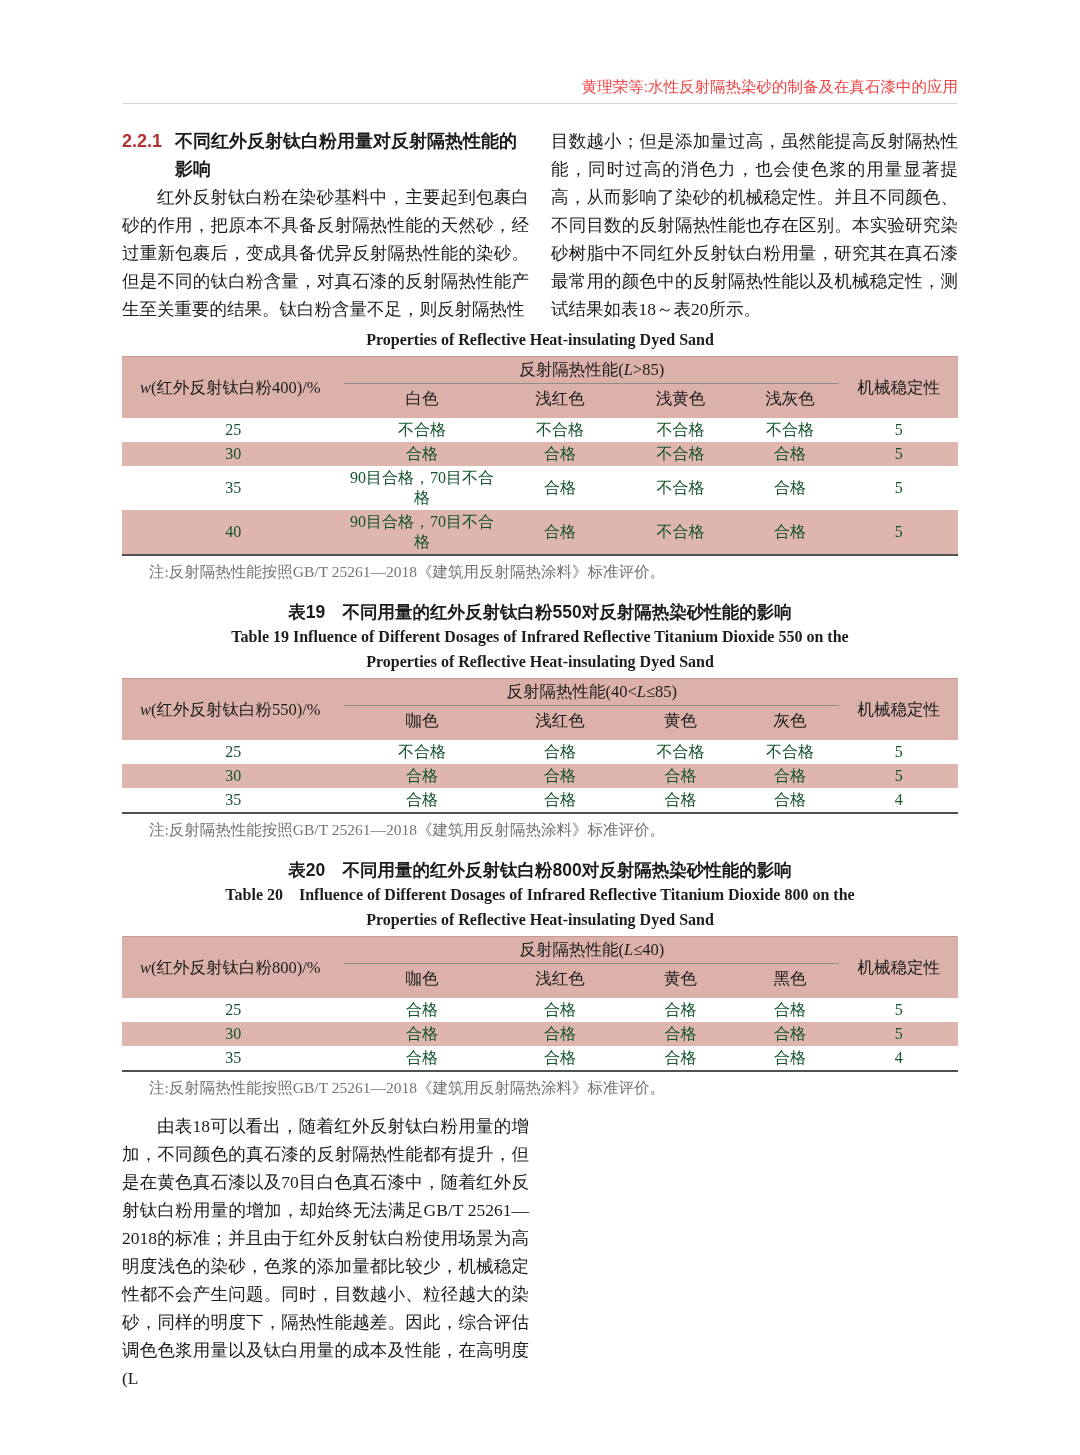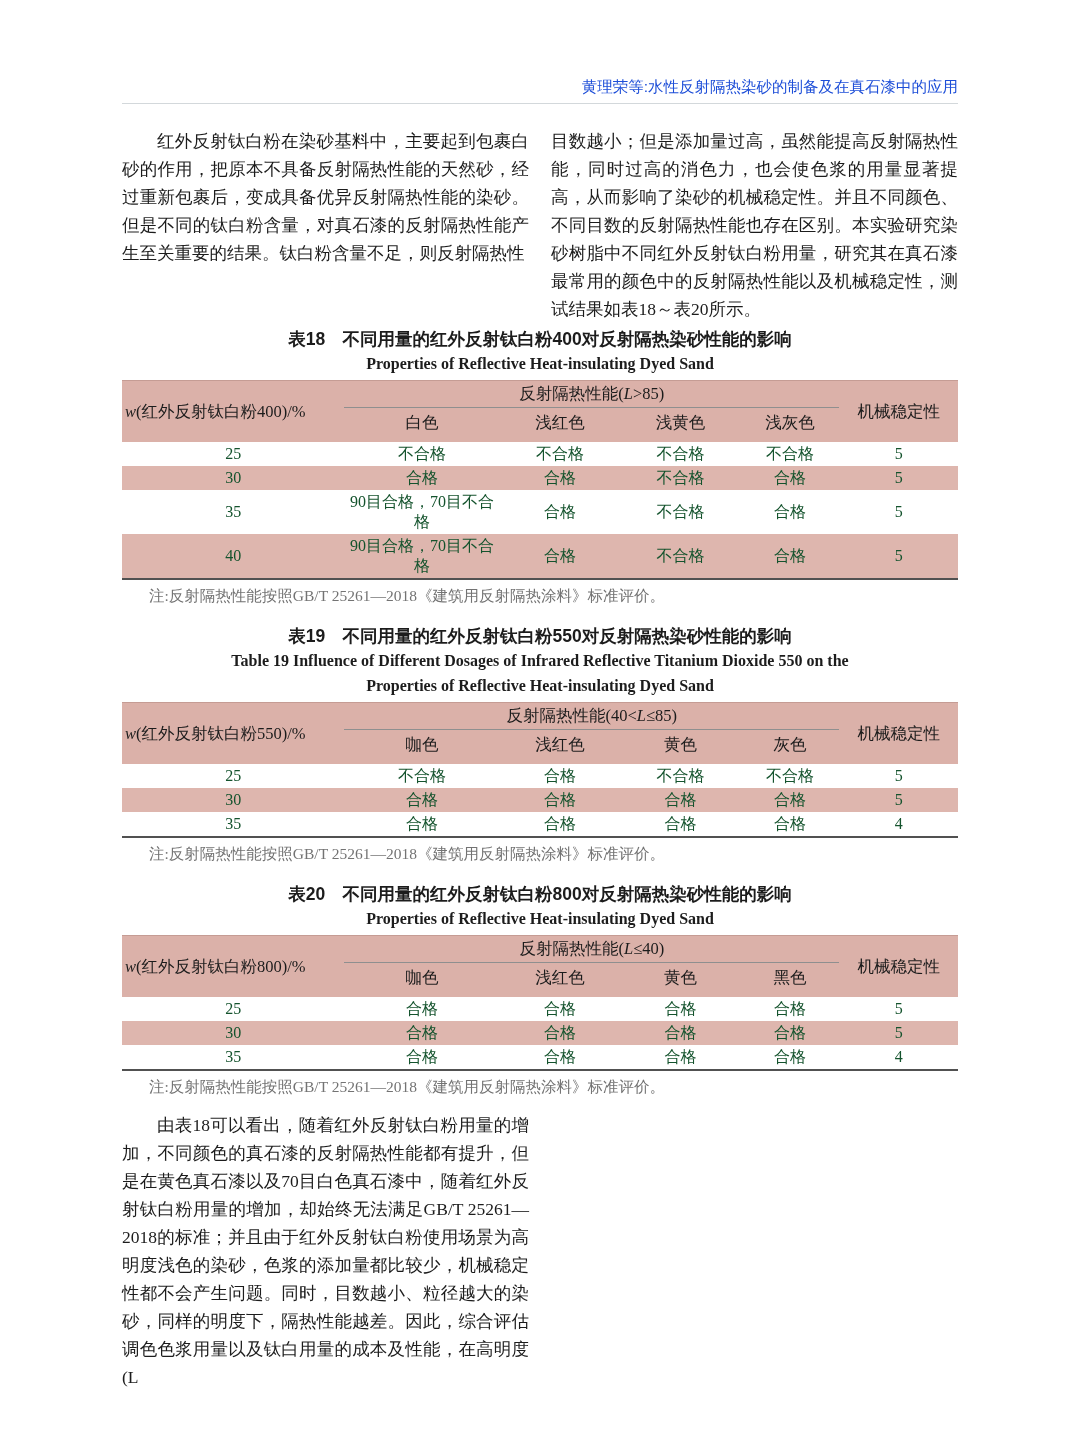--- a/index.html
+++ b/index.html
@@ -4,21 +4,21 @@
 <style>
   html,body{margin:0;padding:0;}
   body{
     width:1080px;height:1455px;overflow:hidden;background:#ffffff;
     font-family:"Liberation Serif","DejaVu Serif",serif;color:#1c1c1c;
   }
   .page{padding:0 122px;box-sizing:border-box;width:1080px;height:1455px;}
 
   
   .running-title{margin-top:77px;text-align:right;font-size:15.5px;line-height:19px;
-    color:#1d4ed8;font-family:"Liberation Sans","DejaVu Sans",sans-serif;}
+    color:#ef4444;font-family:"Liberation Sans","DejaVu Sans",sans-serif;}
   .head-rule{margin-top:7px;border:0;border-top:1px solid #d3d8db;height:0;}
 
   
   .two-col{display:flex;gap:22px;}
   .two-col .col{width:407px;}
   .bodytext{font-size:17.5px;line-height:28px;text-align:justify;}
   p{margin:0;}
   .indent{text-indent:2em;}
   .intro{margin-top:23px;}
   .discussion{margin-top:14px;}
@@ -33,47 +33,50 @@
   figure{margin:0;}
   .table-block{margin-top:4px;}
   .table-block + .table-block{margin-top:18px;}
   .cap-zh{font-weight:bold;font-size:17.5px;line-height:24px;text-align:center;
     font-family:"Liberation Sans","DejaVu Sans",sans-serif;}
   .cap-en{font-weight:bold;font-size:16px;line-height:25px;text-align:center;}
   table{width:100%;border-collapse:collapse;table-layout:fixed;margin-top:4px;
     border-top:1px solid #c59c94;border-bottom:2px solid #515151;}
   thead{background:#dbb1a9;}
   th{font-weight:normal;font-size:16.5px;text-align:center;}
-  th.c-left{text-align:left;padding-left:3px;}
+  th.c-left{text-align:left;padding-left:18px;}
   th.group{padding:2px 0 2px;border-bottom:1px solid #8f8f8f;}
   thead .subrow th{padding:4px 0 8px;}
   th i{font-style:italic;}
   tbody td{text-align:center;font-size:16px;line-height:20px;padding:2px 0;color:#14532d;}
   tbody tr:nth-child(even){background:#deb6ae;}
   .note{margin-top:5px;padding-left:27px;font-size:15.5px;line-height:21px;color:#737373;}
 </style>
 </head>
 <body>
 
 <div class="page">
 
   <div class="running-title">黄理荣等:水性反射隔热染砂的制备及在真石漆中的应用</div>
   <hr class="head-rule">
 
   <section class="two-col intro">
     <div class="col">
+      <div class="section-heading">
+        <span class="sec-num">2.2.1</span>
+        <span class="sec-title"><span>不同红外反射钛白粉用量对反射隔热性能的</span><br><span>影响</span></span>
+      </div>
       <p class="bodytext indent">红外反射钛白粉在染砂基料中，主要起到包裹白砂的作用，把原本不具备反射隔热性能的天然砂，经过重新包裹后，变成具备优异反射隔热性能的染砂。但是不同的钛白粉含量，对真石漆的反射隔热性能产生至关重要的结果。钛白粉含量不足，则反射隔热性</p>
     </div>
     <div class="col">
       <p class="bodytext">目数越小；但是添加量过高，虽然能提高反射隔热性能，同时过高的消色力，也会使色浆的用量显著提高，从而影响了染砂的机械稳定性。并且不同颜色、不同目数的反射隔热性能也存在区别。本实验研究染砂树脂中不同红外反射钛白粉用量，研究其在真石漆最常用的颜色中的反射隔热性能以及机械稳定性，测试结果如表18～表20所示。</p>
     </div>
   </section>
 
   <figure class="table-block">
-    <div class="cap-zh">表18　不同用量的红外反射钛白粉400对反射隔热染砂性能的影响</div>
     <div class="cap-en">Properties of Reflective Heat-insulating Dyed Sand</div>
     <table>
       <colgroup>
           <col style="width:26.6%">
           <col style="width:18.6%">
           <col style="width:14.4%">
           <col style="width:14.4%">
           <col style="width:11.8%">
           <col style="width:14.2%">
         </colgroup>
@@ -179,20 +182,21 @@
             <td>合格</td>
             <td>4</td>
         </tr>
       </tbody>
     </table>
     <div class="note">注:反射隔热性能按照GB/T 25261—2018《建筑用反射隔热涂料》标准评价。</div>
   </figure>
 
   <figure class="table-block">
     <div class="cap-zh">表20　不同用量的红外反射钛白粉800对反射隔热染砂性能的影响</div>
+    <div class="cap-en">Table 20　Influence of Different Dosages of Infrared Reflective Titanium Dioxide 800 on the</div>
     <div class="cap-en">Properties of Reflective Heat-insulating Dyed Sand</div>
     <table>
       <colgroup>
           <col style="width:26.6%">
           <col style="width:18.6%">
           <col style="width:14.4%">
           <col style="width:14.4%">
           <col style="width:11.8%">
           <col style="width:14.2%">
         </colgroup>

